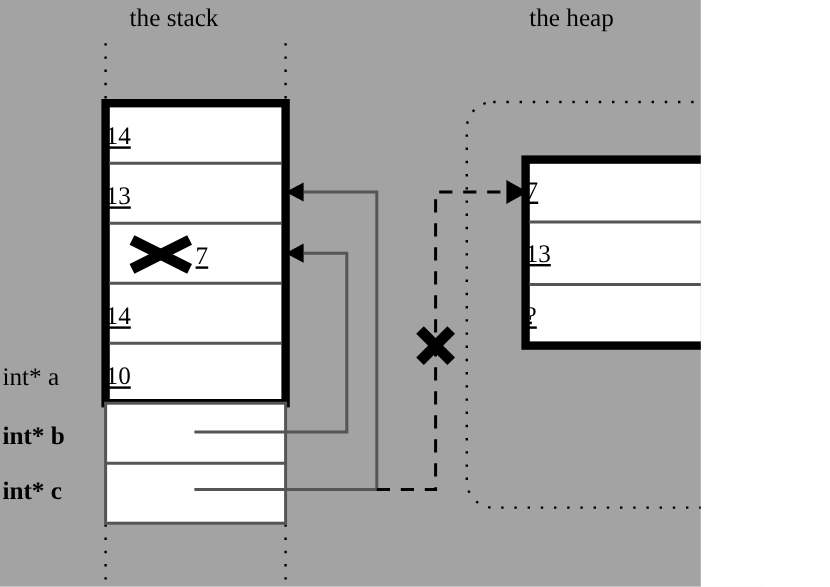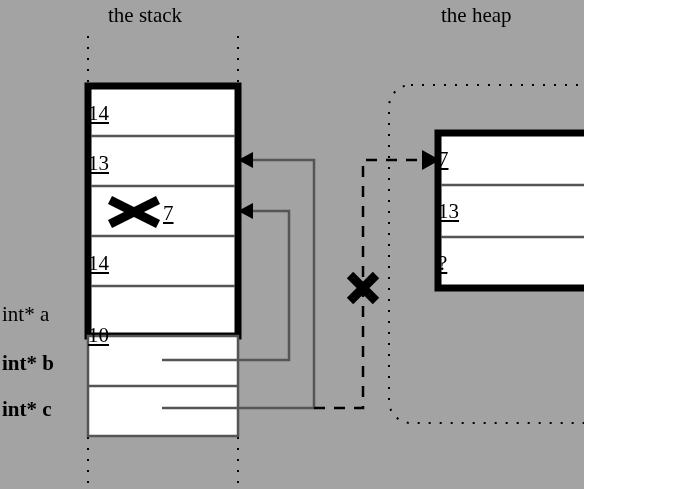--- a/index.html
+++ b/index.html
@@ -110,21 +110,21 @@
   <div class="title" id="heap-title">the heap</div>
 
   <div class="cell-value" style="left:88px; top:103px; width:150px;">14</div>
 
   <div class="cell-value" style="left:88px; top:153px; width:150px;">13</div>
 
   <div class="cell-value" style="left:163px; top:203px; width:50px;">7</div>
 
   <div class="cell-value" style="left:88px; top:253px; width:150px;">14</div>
 
-  <div class="cell-value" style="left:88px; top:303px; width:150px;margin-top:22px;">10</div>
+  <div class="cell-value" style="left:88px; top:303px; width:150px;">10</div>
 
   <div class="var-label" style="left:2px; top:304px;">int* a</div>
 
   <div class="var-label" style="left:2px; top:353px;font-weight:bold;">int* b</div>
 
   <div class="var-label" style="left:2px; top:399px;font-weight:bold;">int* c</div>
 
   <div class="cell-value" style="left:438px; top:149px; width:150px;">7</div>
 
   <div class="cell-value" style="left:438px; top:201px; width:150px;">13</div>

